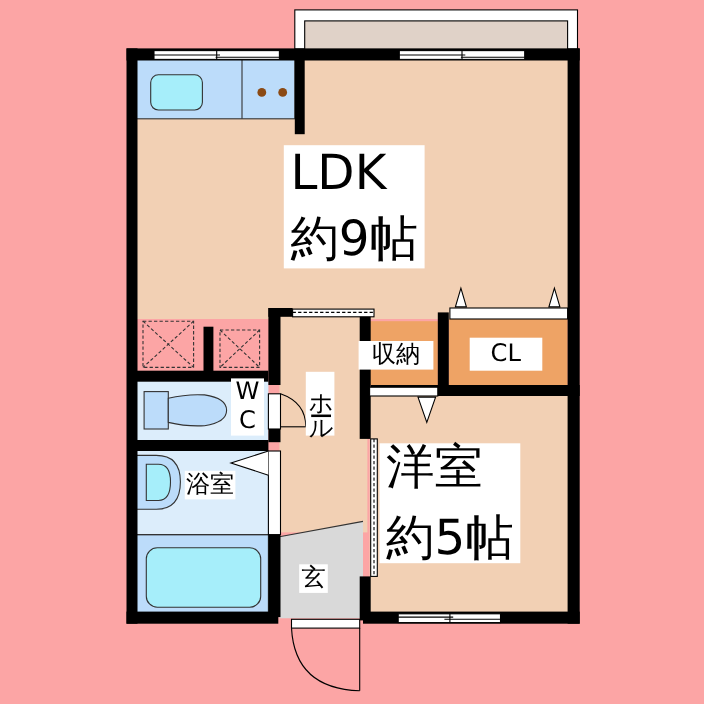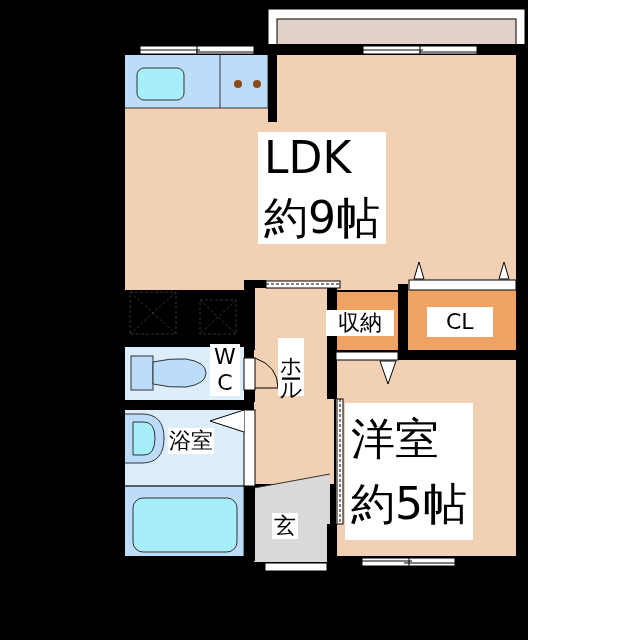--- a/index.html
+++ b/index.html
@@ -1,16 +1,16 @@
 <!DOCTYPE html>
 <html><head>
 <meta charset="utf-8">
 <style>
   html, body { margin:0; padding:0; background:#ffffff; }
-  #plan { position:relative; width:528px; height:640px; overflow:hidden; background:#000000; }
+  #plan { position:relative; width:640px; height:640px; overflow:hidden; background:#fca5a5; }
   svg { position:absolute; left:0; top:0; }
   .lbl { position:absolute; background:#ffffff; color:#000; font-family:"DejaVu Sans","Liberation Sans",sans-serif; line-height:1; white-space:nowrap; }
   .big { font-size:44px; }
   .sm  { font-size:22px; }
   .vert { writing-mode:vertical-rl; text-orientation:upright; }
 </style>
 </head>
 <body>
 
 <div id="plan">
@@ -132,21 +132,21 @@
       <line x1="327" y1="571" x2="327" y2="628"></line>
       <path d="M265,571 Q268,626 327,628" fill="none"></path>
     </g>
   </svg>
 
   <div class="lbl big" style="left:258px; top:132px; padding:4px 6px;">
     <div>LDK</div>
     <div style="margin-top:16px;">約9帖</div>
   </div>
 
-  <div class="lbl big" style="left:345px; top:403px; padding:14px 6px;">
+  <div class="lbl big" style="left:345px; top:403px; padding:0 6px;">
     <div>洋室</div>
     <div style="margin-top:21px;">約5帖</div>
   </div>
 
   <div class="lbl sm vert" style="left:278px; top:338px; padding:4px 2px;">ホール</div>
 
   <div class="lbl sm" style="left:326px; top:310px; padding:2px 12px;">収納</div>
 
   <div class="lbl sm" style="left:427px; top:307px; padding:4px 19px;">CL</div>
 

